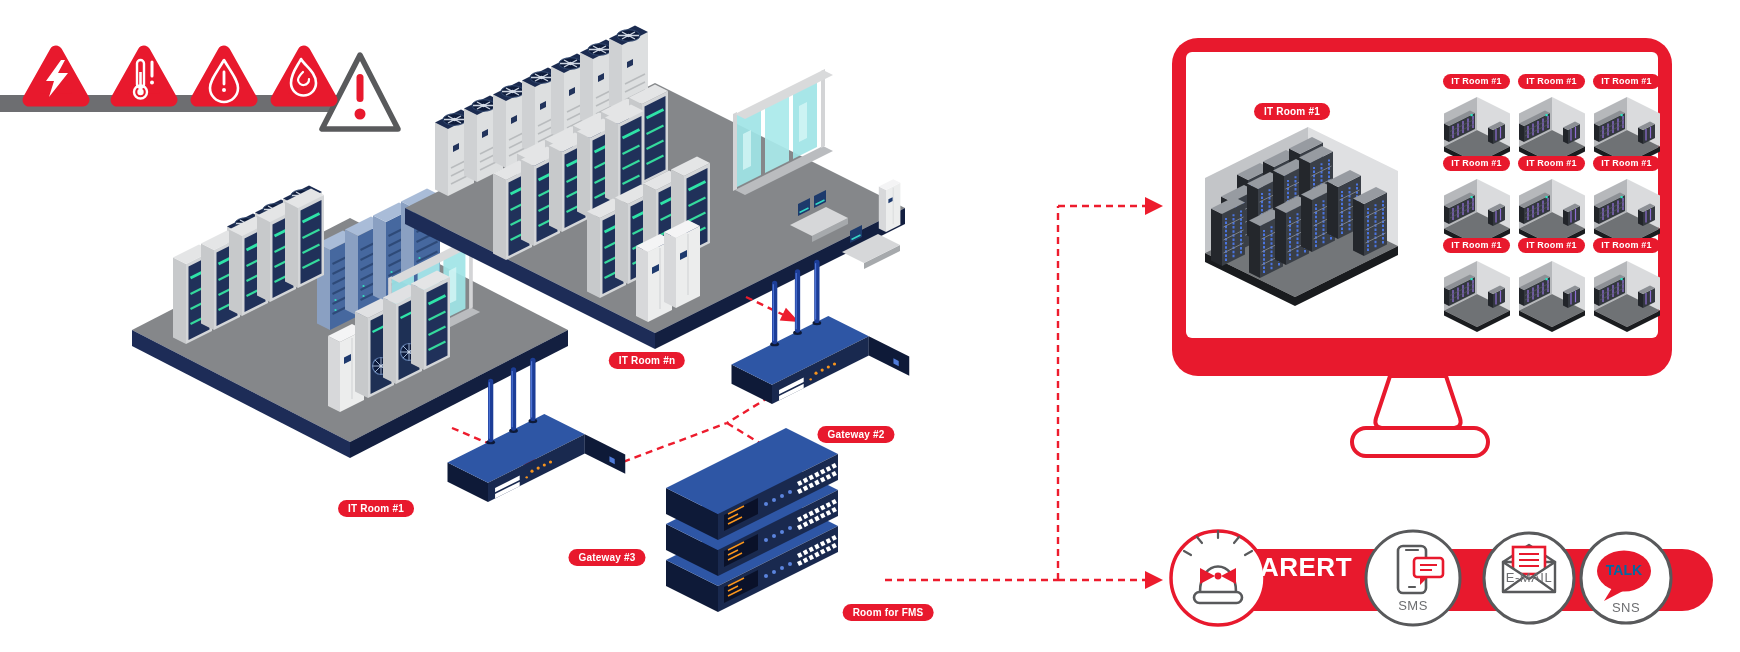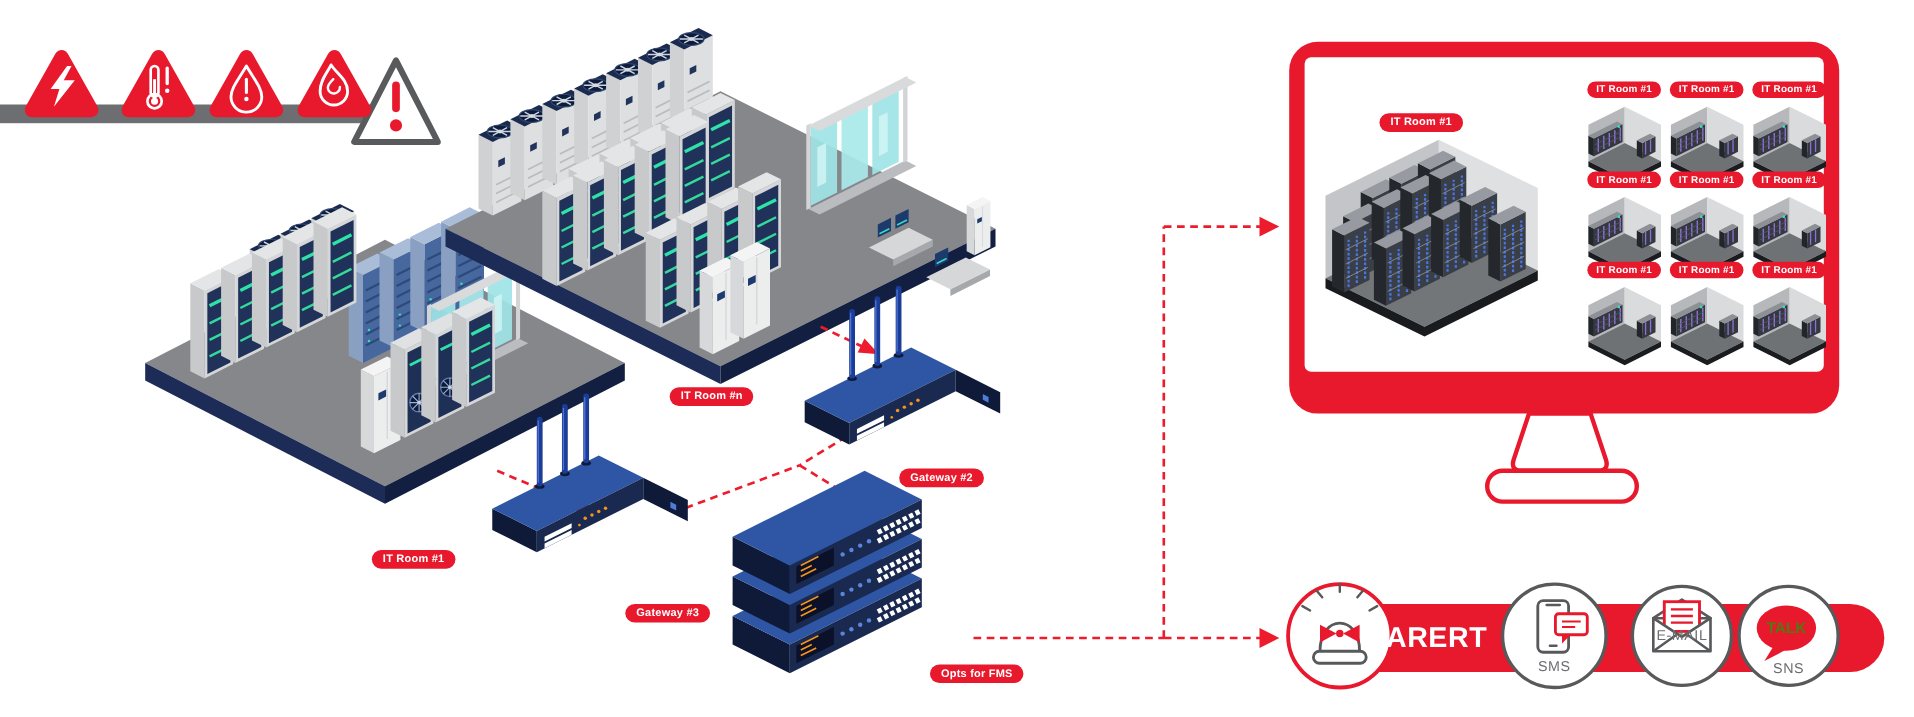--- a/index.html
+++ b/index.html
@@ -8,26 +8,26 @@
   svg{display:block;}
   .scene{position:absolute;left:0;top:0;}
   .pill{position:absolute;transform:translateX(-50%);background:#e8192d;color:#fff;
         font-size:10px;font-weight:bold;line-height:17px;height:17px;padding:0 10px;
         border-radius:10px;white-space:nowrap;letter-spacing:.2px;z-index:5;}
   .thumb-grid{position:absolute;left:1439px;top:74px;display:grid;
               grid-template-columns:repeat(3,75px);grid-auto-rows:82px;z-index:5;}
   .thumb-cell{display:flex;justify-content:center;align-items:flex-start;}
   .thumb-pill{position:static;transform:none;height:15px;line-height:15px;
               font-size:9px;padding:0 8px;border-radius:9px;}
-  .alert-title{position:absolute;left:1306px;top:564px;transform:translateX(-50%);
+  .alert-title{position:absolute;left:1306px;top:552px;transform:translateX(-50%);
                color:#fff;font-size:26px;font-weight:800;letter-spacing:.5px;z-index:5;text-align:center;}
   .chan-label{position:absolute;transform:translateX(-50%);color:#6d6e71;
               font-size:13px;letter-spacing:.5px;z-index:5;text-align:center;}
   .talk-text{position:absolute;left:1624px;top:562px;transform:translateX(-50%);
-             color:#4d7c0f;font-size:14px;font-weight:800;z-index:5;}
+             color:#0369a1;font-size:14px;font-weight:800;z-index:5;}
 </style>
 </head>
 <body>
 
 <div id="canvas">
 
 <svg class="scene" width="1740" height="652" viewBox="0 0 1740 652">
   <defs>
 
     <g id="rack-light">
@@ -371,21 +371,21 @@
       <ellipse cx="1624" cy="571" rx="27" ry="20.5" fill="#e8192d"></ellipse>
       <polygon points="1612,588 1604,601 1623,591" fill="#e8192d"></polygon>
     </g>
   </g>
 </svg>
 
 <div class="pill" style="left:376px;top:500px">IT Room #1</div>
 <div class="pill" style="left:647px;top:352px">IT Room #n</div>
 <div class="pill" style="left:607px;top:549px">Gateway #3</div>
 <div class="pill" style="left:856px;top:426px">Gateway #2</div>
-<div class="pill" style="left:888px;top:604px">Opts for FMS</div>
+<div class="pill" style="left:888px;top:604px">Room for FMS</div>
 <div class="pill" style="left:1292px;top:103px">IT Room #1</div>
 
 <div class="thumb-grid">
   <div class="thumb-cell">
     <div class="pill thumb-pill">IT Room #1</div>
   </div>
 <div class="thumb-cell">
     <div class="pill thumb-pill">IT Room #1</div>
   </div>
       <div class="thumb-cell">

